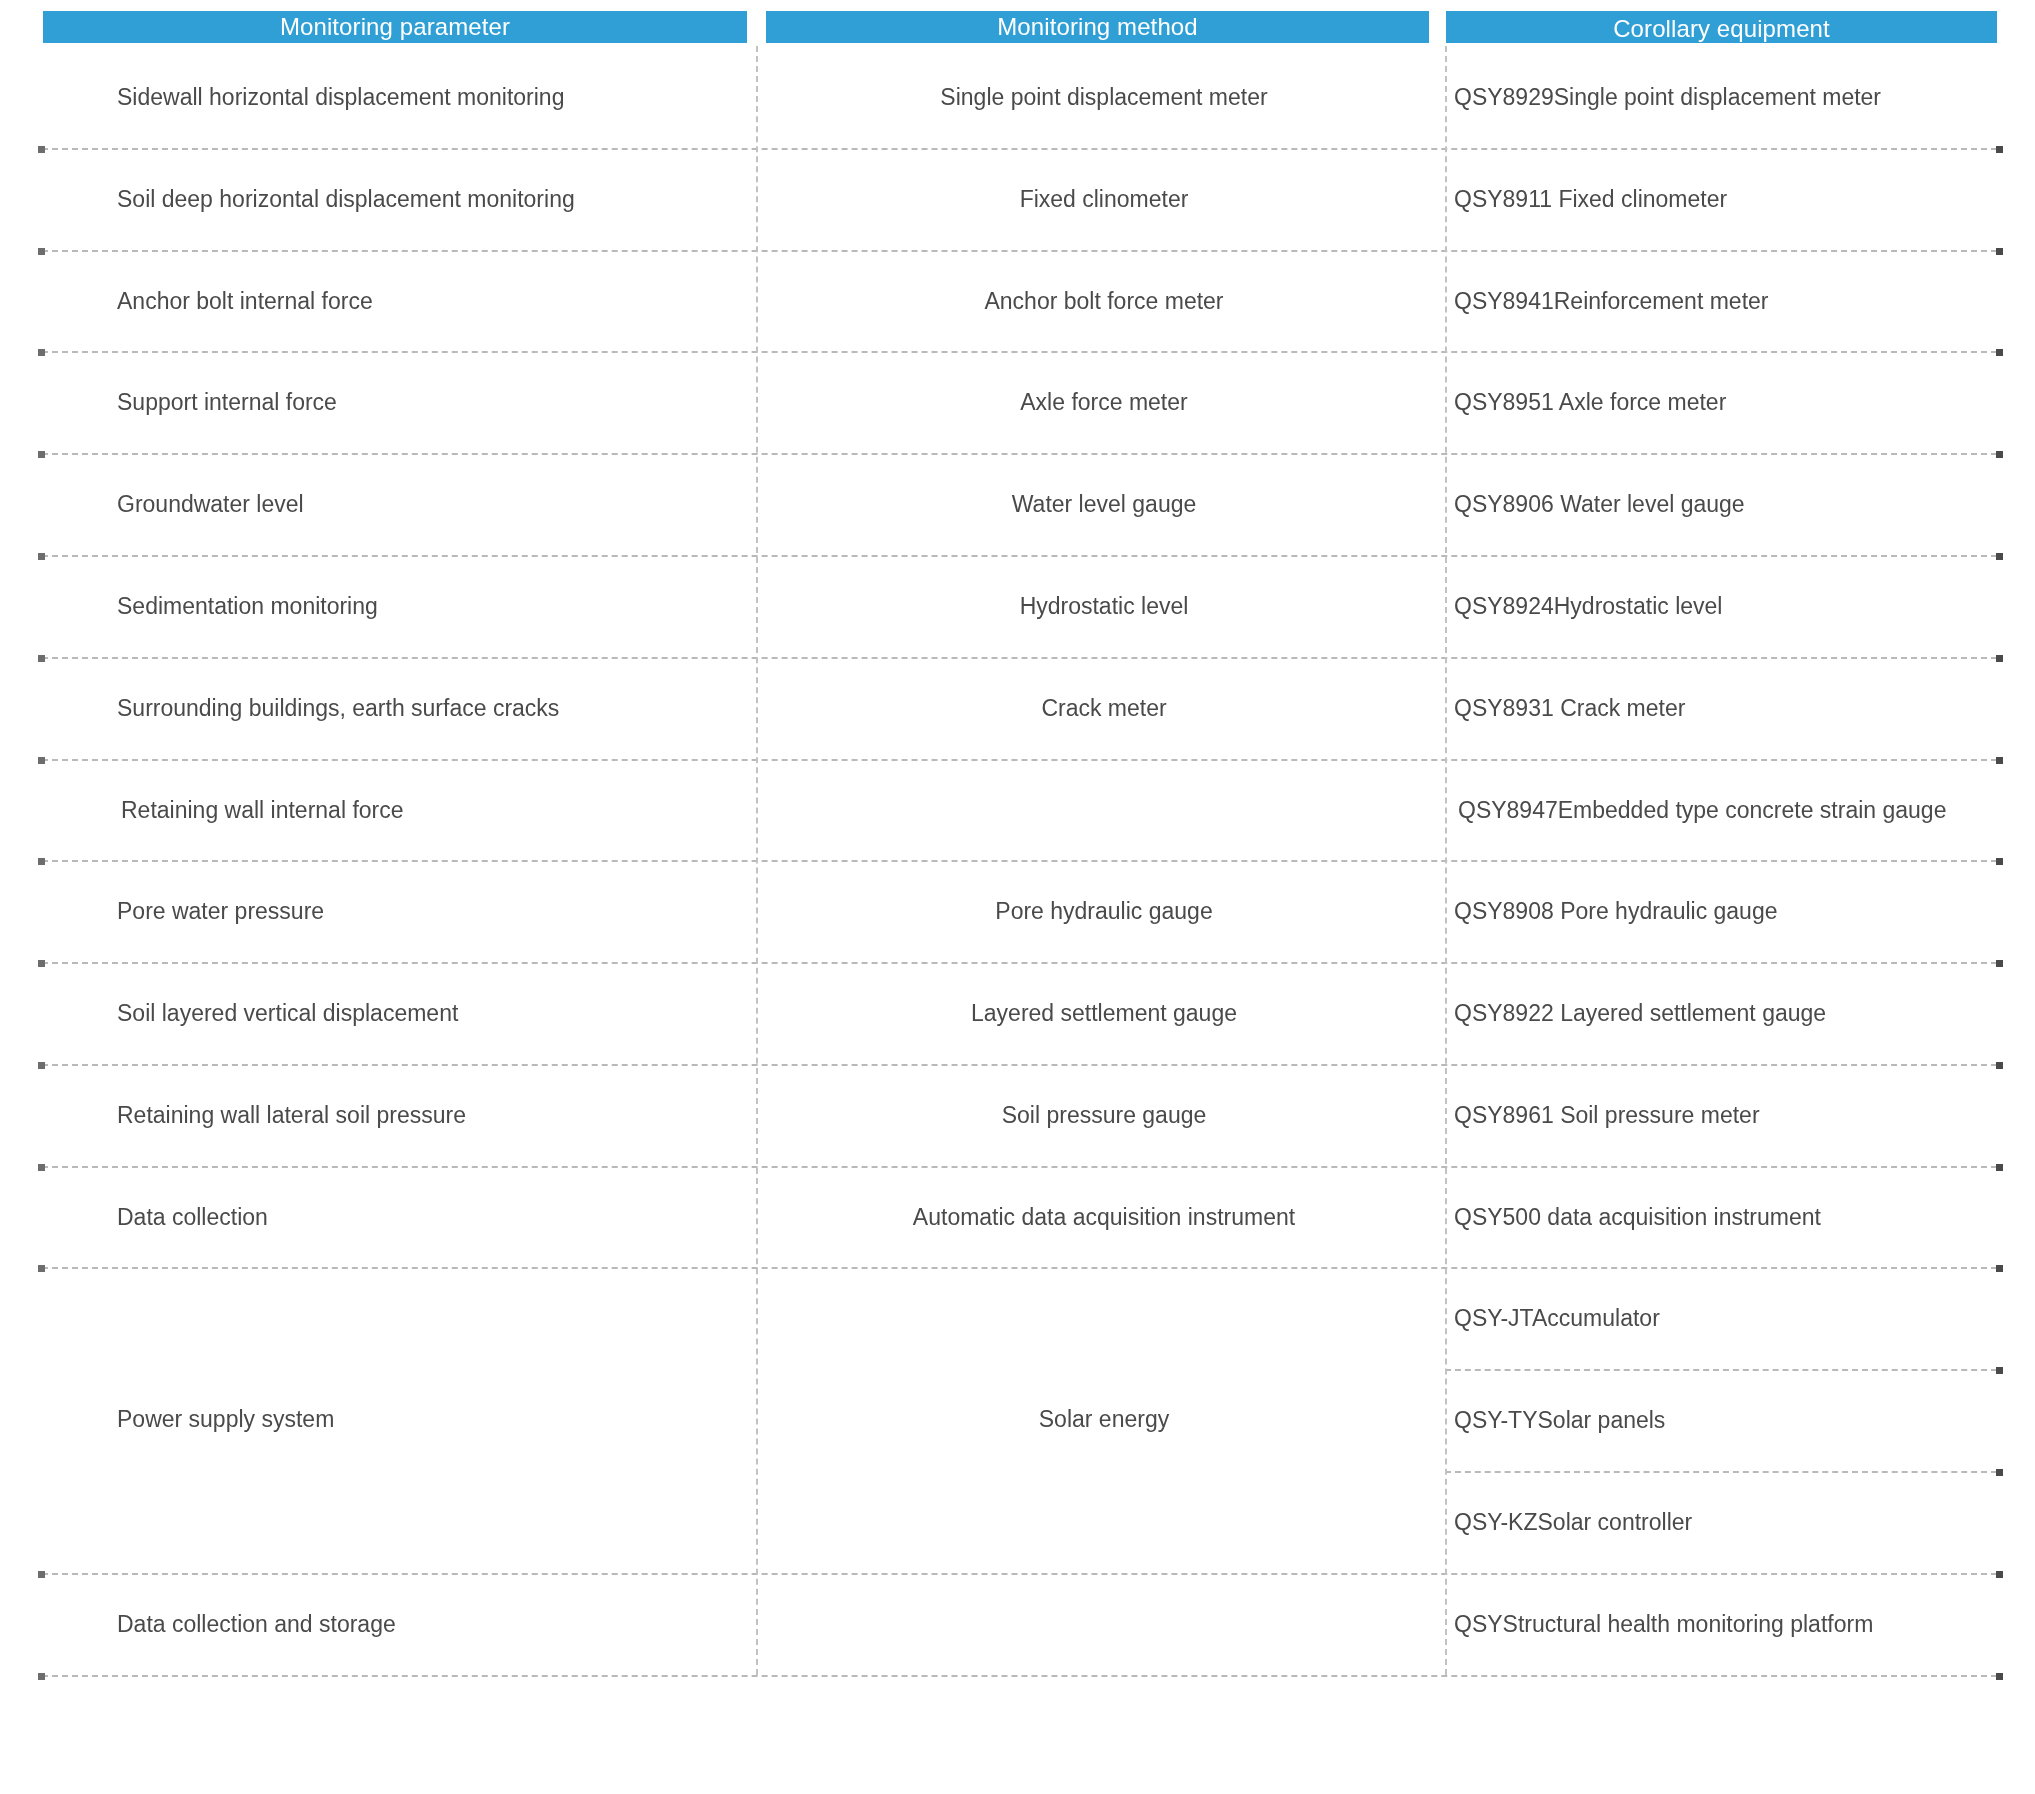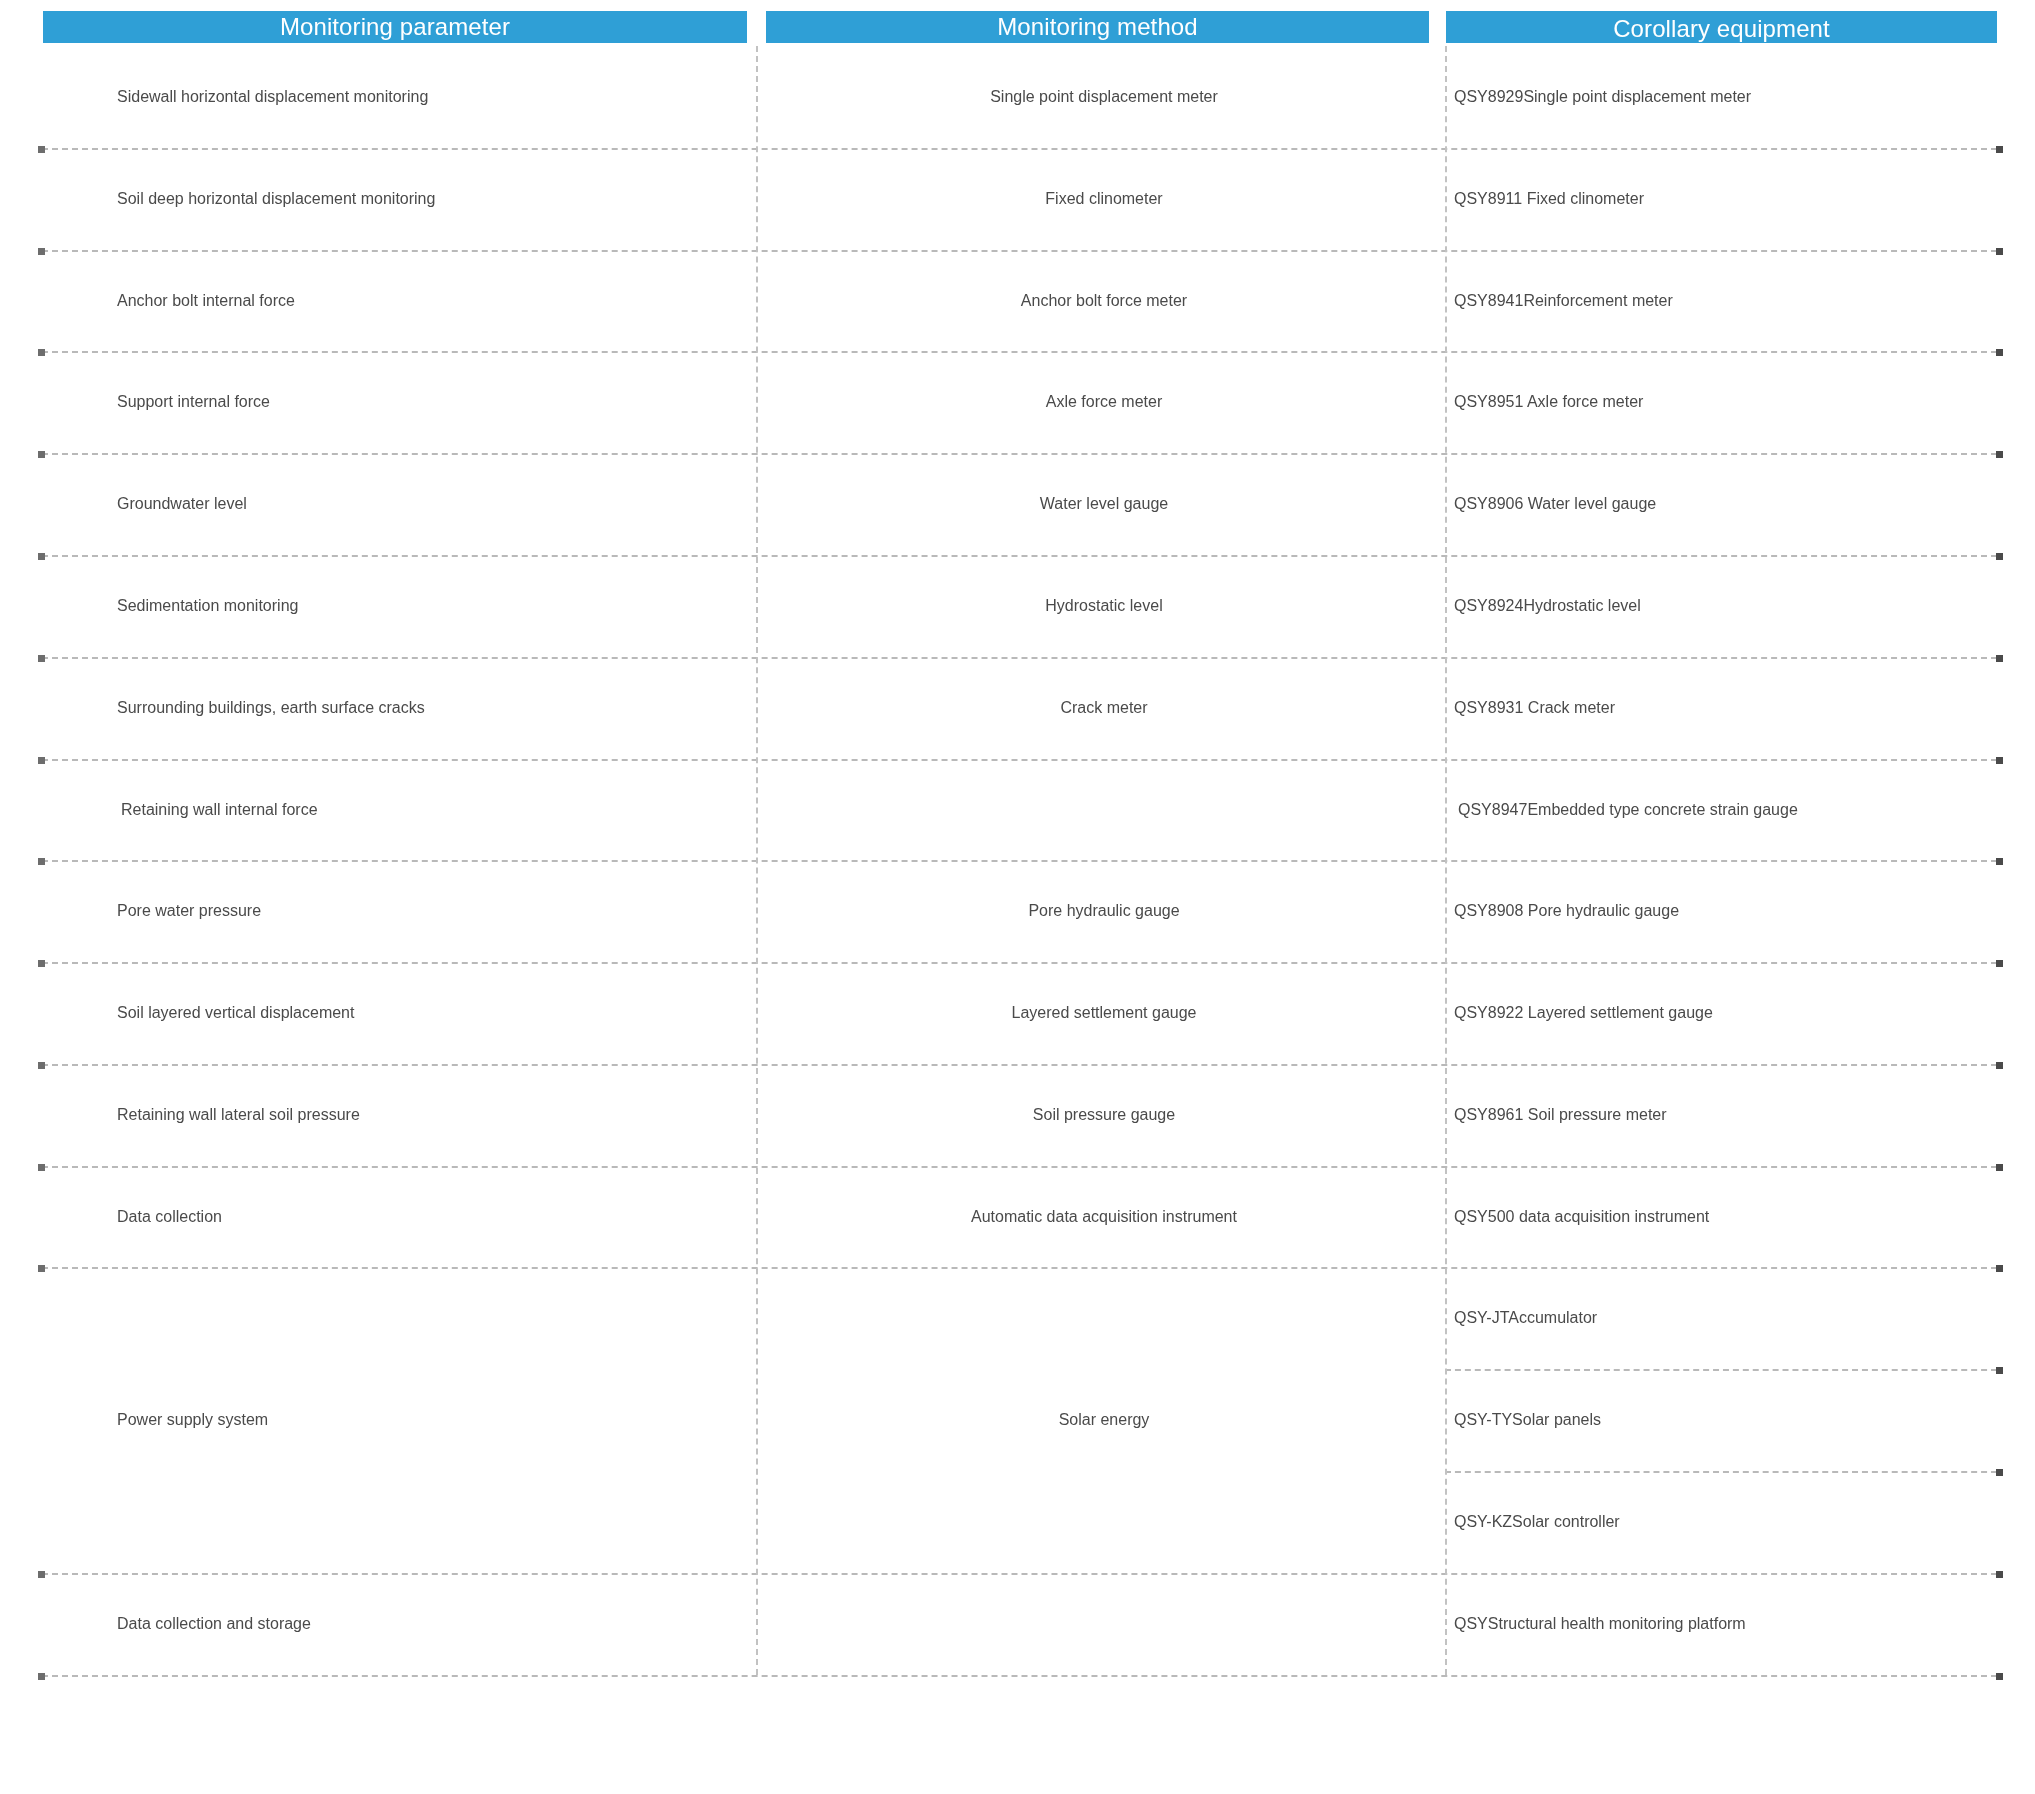--- a/index.html
+++ b/index.html
@@ -23,21 +23,21 @@
   #hdr3{left:1446px;width:551px;align-items:flex-end;}
 
   
   #body{position:absolute;left:0;top:46px;width:2035px;}
 
   .row{position:relative;box-sizing:border-box;}
 
   .c1,.c2,.c3{
     position:absolute;top:0;bottom:0;
     display:flex;align-items:center;
-    font-size:16px;color:#4a4a4a;
+    font-size:23px;color:#4a4a4a;
     box-sizing:border-box;
     white-space:nowrap;
   }
   .c1{left:117px;width:628px;justify-content:flex-start;}
   .c2{left:761px;width:686px;justify-content:center;}
   .c3{left:1454px;width:571px;justify-content:flex-start;}
 
   
   .hdiv{
     position:absolute;left:42px;right:38px;height:0;

